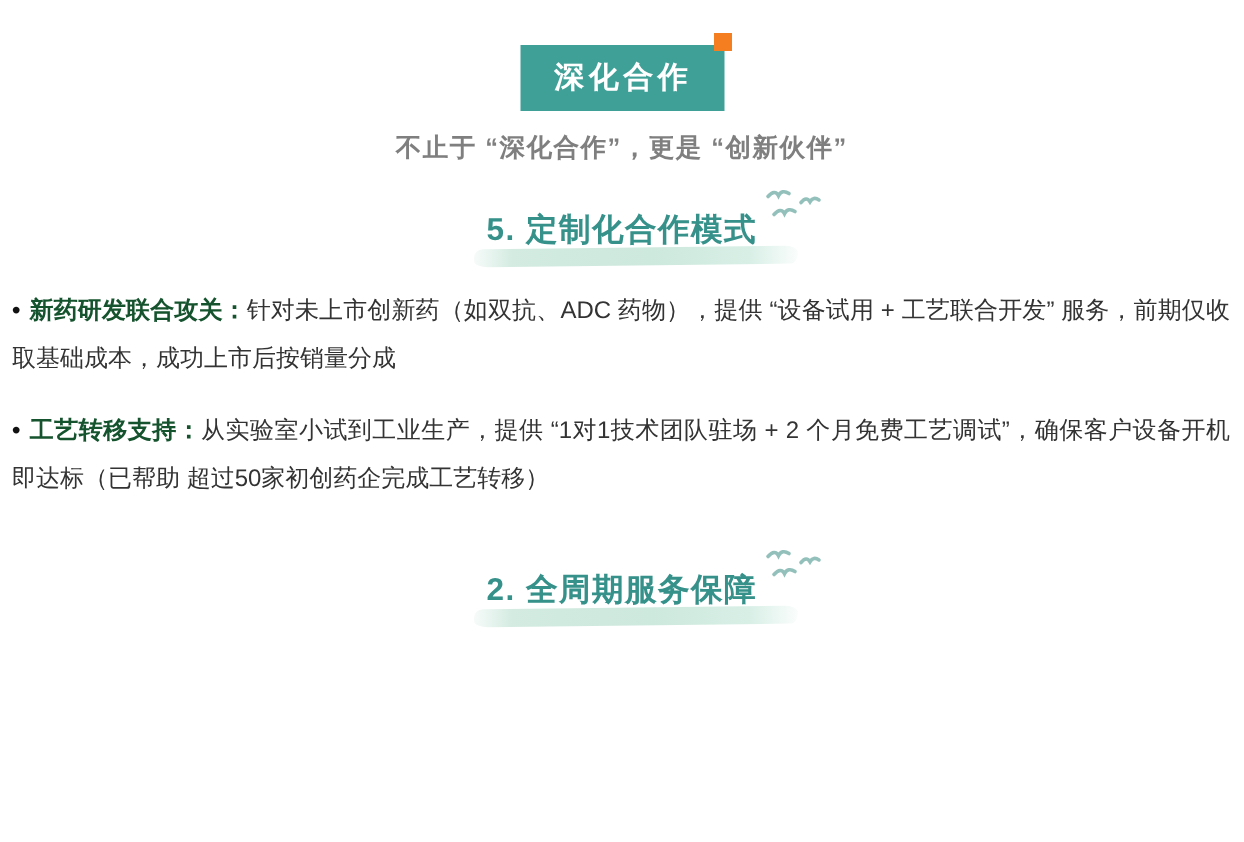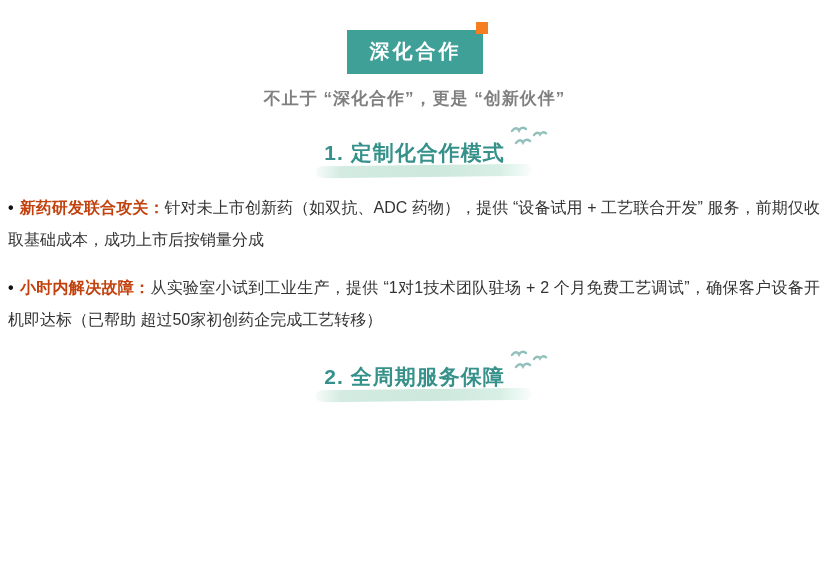--- a/index.html
+++ b/index.html
@@ -25,21 +25,21 @@
 
   
   .subtitle {
     margin-top: 13px; text-align: center;
     color: #7F7F7F; font-size: 17px; font-weight: bold; letter-spacing: 1px;
   }
 
   
   .heading-row { text-align: center; }
   .heading-row.first { margin-top: 29px; }
-  .heading-row.second { margin-top: 27px; }
+  .heading-row.second { margin-top: 43px; }
   .heading-inner { position: relative; display: inline-block; }
   .heading-text {
     position: relative; z-index: 1;
     color: #35918A; font-size: 21px; font-weight: bold; letter-spacing: 1px;
   }
   .swoosh {
     position: absolute; z-index: 0;
     left: -8px; right: -28px; bottom: -10px; height: 12px;
     background: linear-gradient(90deg,
       rgba(207,233,223,0.18) 0%, #d3ebe1 12%, #cde8dd 55%,
@@ -54,55 +54,55 @@
   
   .content { padding: 0 9px 0 8px; margin-top: 25px; }
   .content.second { margin-top: 27px; }
   .para {
     margin: 0 0 16px 0;
     font-size: 16px; line-height: 32px; color: #333333;
     text-align: justify;
   }
   .para:last-child { margin-bottom: 0; }
   .bullet { color: #111111; font-weight: bold; margin-right: 6px; }
-  .lead   { color: #c2410c; font-weight: bold; }
+  .lead   { color: #14532d; font-weight: bold; }
   .body-text { color: #333333; font-weight: normal; margin-top: 35px; }
 </style>
 </head>
 <body>
 
 <div class="page">
 
   <div class="badge-wrap">
     <div class="badge">
       <span class="badge-accent"></span>
       <span>深化合作</span>
     </div>
   </div>
 
   <div class="subtitle">不止于 “深化合作”，更是 “创新伙伴”</div>
 
   <div class="heading-row first">
     <div class="heading-inner">
       <div class="swoosh"></div>
-      <span class="heading-text">1. 定制化合作模式</span>
+      <span class="heading-text">5. 定制化合作模式</span>
       <svg class="birds" width="48" height="30" viewBox="0 0 48 30" fill="none" stroke="#93C0BB" stroke-width="2.4" stroke-linecap="round">
         <path d="M9 8 C12 4.5 14.5 4.5 16 7.5 C17.5 4.5 20 4 23 6"></path>
         <path d="M31 12 C33.5 9 35.5 9 37 11.5 C38.5 9 40.5 8.6 43 10.3"></path>
         <path d="M13 20 C16 16.5 18.5 16.5 20 19.5 C21.5 16.5 24 16 27 18"></path>
       </svg>
     </div>
   </div>
 
   <div class="content">
     <p class="para">
       <span class="bullet">•</span><span class="lead">新药研发联合攻关：</span><span class="body-text">针对未上市创新药（如双抗、ADC 药物），提供 “设备试用 + 工艺联合开发” 服务，前期仅收取基础成本，成功上市后按销量分成</span>
     </p>
     <p class="para">
-      <span class="bullet">•</span><span class="lead">小时内解决故障：</span><span class="body-text">从实验室小试到工业生产，提供 “1对1技术团队驻场 + 2 个月免费工艺调试”，确保客户设备开机即达标（已帮助 超过50家初创药企完成工艺转移）</span>
+      <span class="bullet">•</span><span class="lead">工艺转移支持：</span><span class="body-text">从实验室小试到工业生产，提供 “1对1技术团队驻场 + 2 个月免费工艺调试”，确保客户设备开机即达标（已帮助 超过50家初创药企完成工艺转移）</span>
     </p>
   </div>
 
   <div class="heading-row second">
     <div class="heading-inner">
       <div class="swoosh"></div>
       <span class="heading-text">2. 全周期服务保障</span>
       <svg class="birds" width="48" height="30" viewBox="0 0 48 30" fill="none" stroke="#93C0BB" stroke-width="2.4" stroke-linecap="round">
         <path d="M9 8 C12 4.5 14.5 4.5 16 7.5 C17.5 4.5 20 4 23 6"></path>
         <path d="M31 12 C33.5 9 35.5 9 37 11.5 C38.5 9 40.5 8.6 43 10.3"></path>

